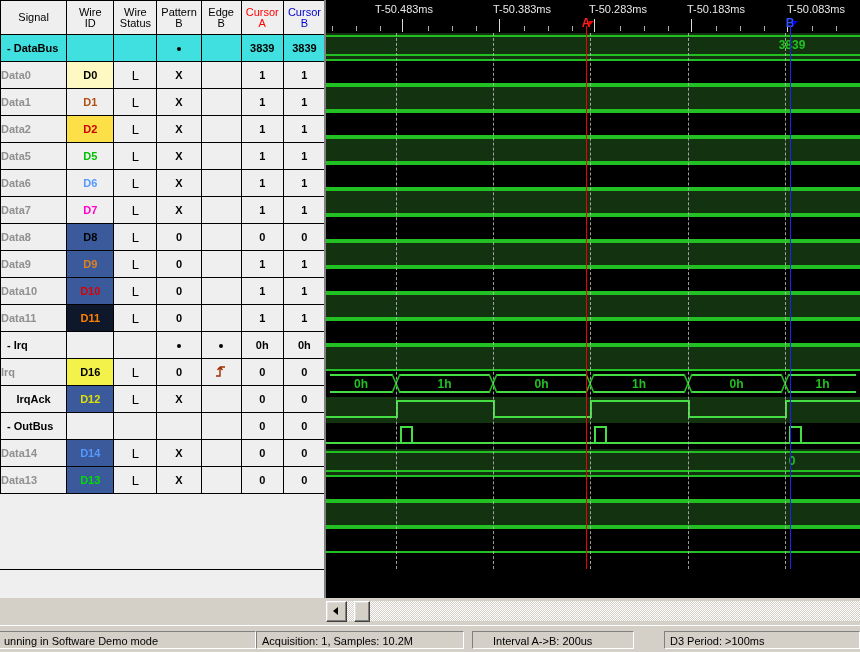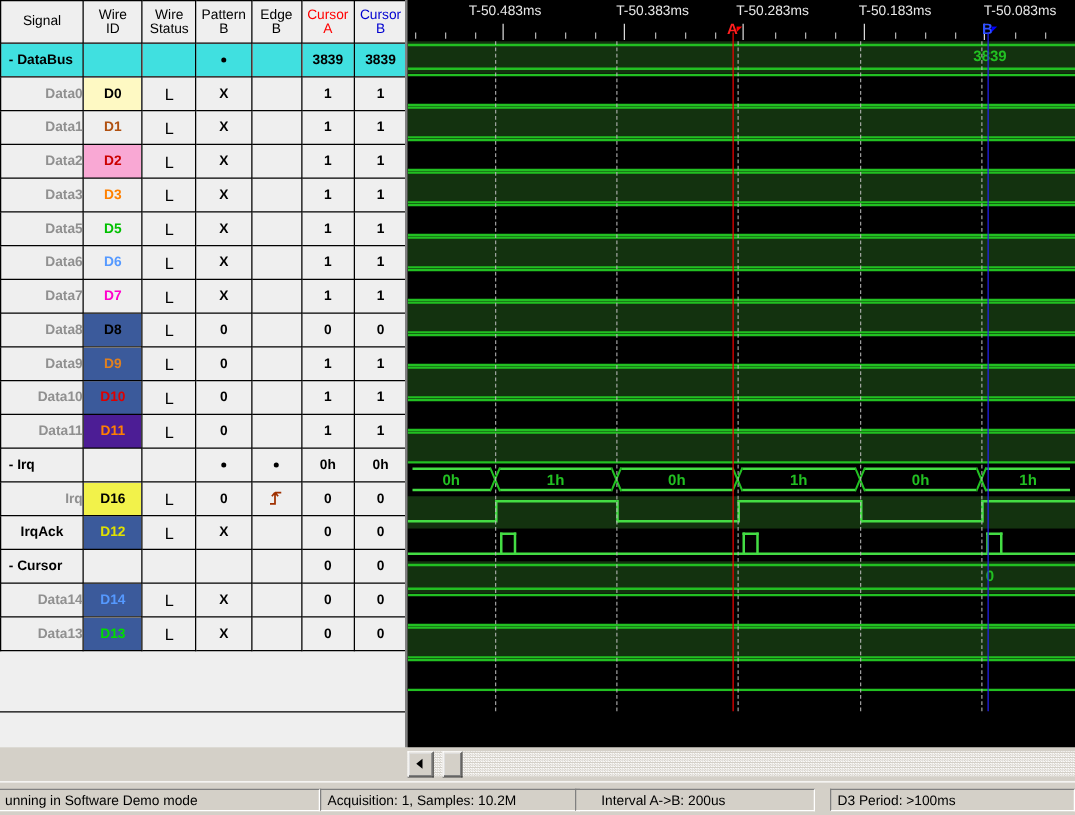--- a/index.html
+++ b/index.html
@@ -14,21 +14,21 @@
        font-size:11px;text-align:center;vertical-align:middle;background:#efefef;
        font-family:"Liberation Sans",sans-serif;overflow:hidden;}
   thead th{height:33px;font-weight:normal;color:#000;line-height:11px;background:#efefef;border-radius:10px;}
   thead th .l2{display:block;}
   th.cur-a{color:#ff0000;}
   th.cur-b{color:#0000d0;}
   tbody tr{height:26px;}
   tbody td{height:26px;}
   td.sig{font-weight:bold;}
   td.sig.group{color:#000;text-align:left;padding-left:6px;font-weight:bold;}
-  td.sig.child{color:#909090;font-weight:bold;text-align:right;}
+  td.sig.child{color:#909090;font-weight:bold;text-align:left;}
   td.sig.childdark{color:#000;font-weight:bold;text-align:center;}
   tr.selected td{background:#40e0e0 !important;}
   td.wid{font-weight:bold;font-size:11px;}
   td.val{font-weight:bold;font-size:12px;}
   td.pat,td.edg{font-weight:bold;font-size:13px;}
   .dot{display:inline-block;width:4px;height:4px;border-radius:50%;background:#000;vertical-align:middle;}
 
   
   #leftfill{position:absolute;left:0;top:569px;width:324px;height:29px;background:#efefef;
             border-top:1px solid #000;box-sizing:border-box;}
@@ -138,30 +138,21 @@
             <td class="sig child">Data1</td>
             <td class="wid" style="color: rgb(176, 80, 16); background: rgb(239, 239, 239);">D1</td>
             <td style="font-size: 13px;">L</td>
             <td class="pat">X</td>
             <td class="edg"></td>
             <td class="val">1</td>
             <td class="val">1</td>
           </tr>
           <tr>
             <td class="sig child">Data2</td>
-            <td class="wid" style="color: rgb(204, 0, 0); background: #f9a8d4;">D2</td>
-            <td style="font-size: 13px;">L</td>
-            <td class="pat">X</td>
-            <td class="edg"></td>
-            <td class="val">1</td>
-            <td class="val">1</td>
-          </tr>
-          <tr>
-            <td class="sig child">Data3</td>
-            <td class="wid" style="color: rgb(255, 128, 0); background: rgb(239, 239, 239);">D3</td>
+            <td class="wid" style="color: rgb(204, 0, 0); background: #fde047;">D2</td>
             <td style="font-size: 13px;">L</td>
             <td class="pat">X</td>
             <td class="edg"></td>
             <td class="val">1</td>
             <td class="val">1</td>
           </tr>
           <tr>
             <td class="sig child">Data5</td>
             <td class="wid" style="color: rgb(0, 192, 0); background: rgb(239, 239, 239);">D5</td>
             <td style="font-size: 13px;">L</td>
@@ -210,21 +201,21 @@
             <td class="sig child">Data10</td>
             <td class="wid" style="color: rgb(221, 0, 0); background: rgb(59, 90, 155);">D10</td>
             <td style="font-size: 13px;">L</td>
             <td class="pat">0</td>
             <td class="edg"></td>
             <td class="val">1</td>
             <td class="val">1</td>
           </tr>
           <tr>
             <td class="sig child">Data11</td>
-            <td class="wid" style="color: rgb(255, 128, 0); background: #4c1d95;">D11</td>
+            <td class="wid" style="color: rgb(255, 128, 0); background: #0f172a;">D11</td>
             <td style="font-size: 13px;">L</td>
             <td class="pat">0</td>
             <td class="edg"></td>
             <td class="val">1</td>
             <td class="val">1</td>
           </tr>
           <tr>
             <td class="sig group">- Irq</td>
             <td class="wid"></td>
             <td style="font-size: 13px;"></td>
@@ -247,21 +238,21 @@
           <tr>
             <td class="sig childdark">IrqAck</td>
             <td class="wid" style="color: rgb(224, 224, 0); background: rgb(59, 90, 155);">D12</td>
             <td style="font-size: 13px;">L</td>
             <td class="pat">X</td>
             <td class="edg"></td>
             <td class="val">0</td>
             <td class="val">0</td>
           </tr>
           <tr>
-            <td class="sig group">- Cursor</td>
+            <td class="sig group">- OutBus</td>
             <td class="wid"></td>
             <td style="font-size: 13px;"></td>
             <td class="pat"></td>
             <td class="edg"></td>
             <td class="val">0</td>
             <td class="val">0</td>
           </tr>
           <tr>
             <td class="sig child">Data14</td>
             <td class="wid" style="color: rgb(85, 153, 255); background: rgb(59, 90, 155);">D14</td>
@@ -466,17 +457,17 @@
     <div id="sb-track"></div>
     <div class="sb-btn" id="sb-left" style="left: 326px;">
       <span class="arrL"></span>
     </div>
     <div id="sb-thumb" style="left: 354px;"></div>
   </div>
 
   <div id="statusbar">
       <div class="spanel" style="left: -2px; width: 258px;">unning in Software Demo mode</div>
       <div class="spanel" style="left: 256px; width: 208px;">Acquisition: 1, Samples: 10.2M</div>
-      <div class="spanel" style="left: 460px; width: 192px; padding-left: 20px;">Interval A-&gt;B: 200us</div>
+      <div class="spanel" style="left: 472px; width: 162px; padding-left: 20px;">Interval A-&gt;B: 200us</div>
       <div class="spanel" style="left: 664px; width: 196px;">D3 Period: &gt;100ms</div>
     </div>
 
 </div>
 
 </body></html>

